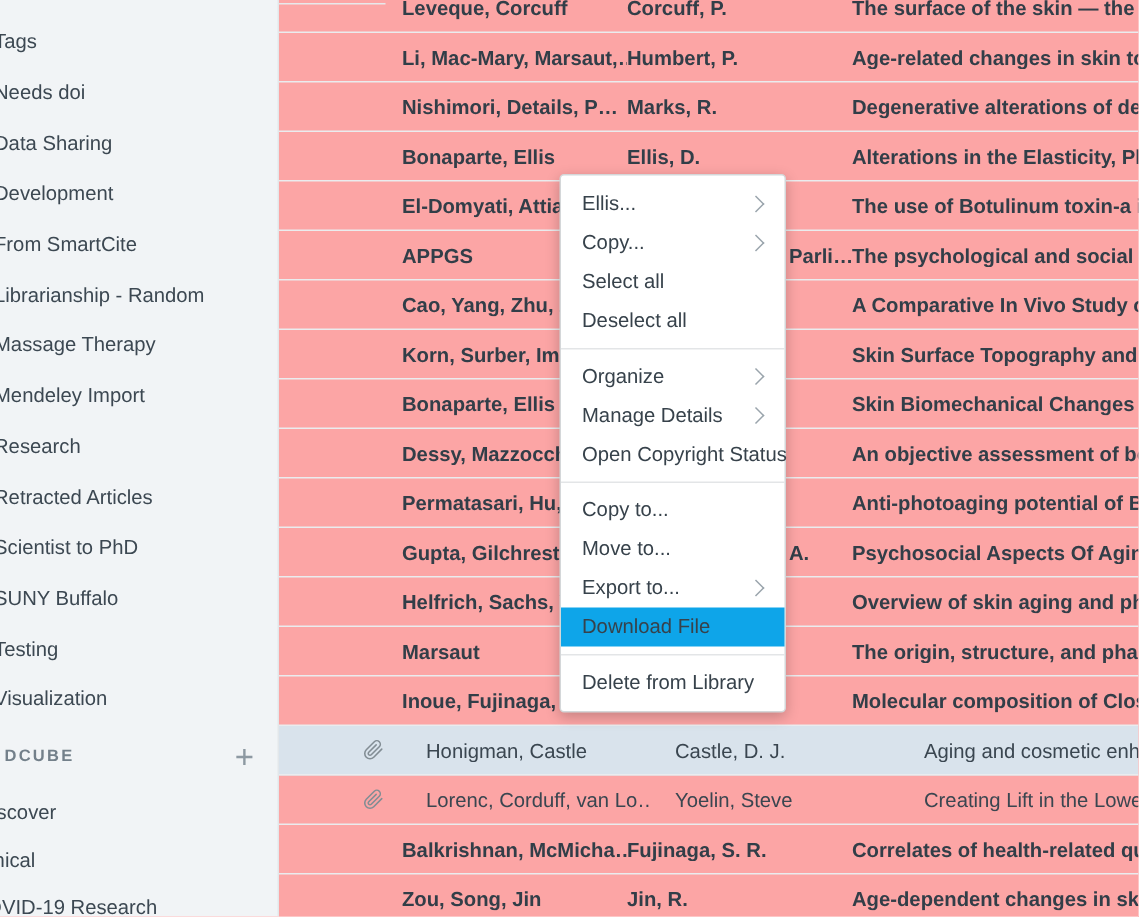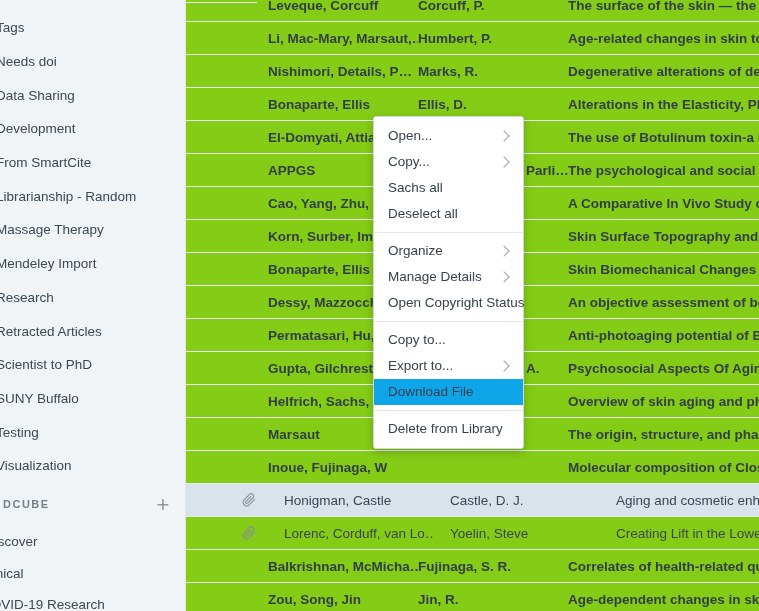--- a/index.html
+++ b/index.html
@@ -31,21 +31,21 @@
   }
   .rc-list{position:absolute;top:526px;left:0;right:0;}
   .rc-item{
     height:31.4px;display:flex;align-items:center;cursor:pointer;
     font-size:13.5px;color:#3c4852;white-space:nowrap;
   }
   .rc-item:nth-child(1) span{margin-left:-15px;}
   .rc-item:nth-child(2) span{margin-left:-20px;}
   .rc-item:nth-child(3) span{margin-left:-19px;}
   
-  .main{position:absolute;left:186px;top:0;right:0;height:611px;background:#84cc16;}
+  .main{position:absolute;left:186px;top:0;right:0;height:611px;background:#fca5a5;}
   .artifact-line{position:absolute;top:2px;left:0;width:71px;height:1px;background:#e7e9eb;}
   .rows{position:absolute;top:-11px;left:0;right:0;}
   .row{
     height:33px;box-sizing:border-box;border-bottom:1px solid #eaecee;
     display:grid;grid-template-columns:82px 150px 150px 1fr;align-items:center;
     cursor:pointer;font-size:13.5px;color:#323e48;
   }
   .row.unread{font-weight:bold;}
   .row.read{font-weight:normal;color:#3a4650;gap:16px;}
   .row.sel{background:#d9e3ec;}
@@ -328,31 +328,31 @@
     </div>
     <div class="cell c-authors">Zou, Song, Jin</div>
     <div class="cell c-editor">Jin, R.</div>
     <div class="cell c-title">Age-dependent changes in skin s</div>
   </div>
 </div>
 </div>
 
 <div class="menu">
   <div class="m-item">
-    <span>Open...</span>
+    <span>Ellis...</span>
     <span class="chev" style="display: block;"></span>
   </div>
 
   <div class="m-item">
     <span>Copy...</span>
     <span class="chev" style="display: block;"></span>
   </div>
 
   <div class="m-item">
-    <span>Sachs all</span>
+    <span>Select all</span>
     
   </div>
 
   <div class="m-item">
     <span>Deselect all</span>
     
   </div>
 <div class="m-div"></div>
   <div class="m-item">
     <span>Organize</span>
@@ -368,20 +368,24 @@
     <span>Open Copyright Status</span>
     
   </div>
 
 <div class="m-div"></div>
   <div class="m-item">
     <span>Copy to...</span>
     
   </div>
 
+  <div class="m-item">
+    <span>Move to...</span>
+    
+  </div>
 
   <div class="m-item">
     <span>Export to...</span>
     <span class="chev" style="display: block;"></span>
   </div>
 
   <div class="m-item hl">
     <span>Download File</span>
     
   </div>

